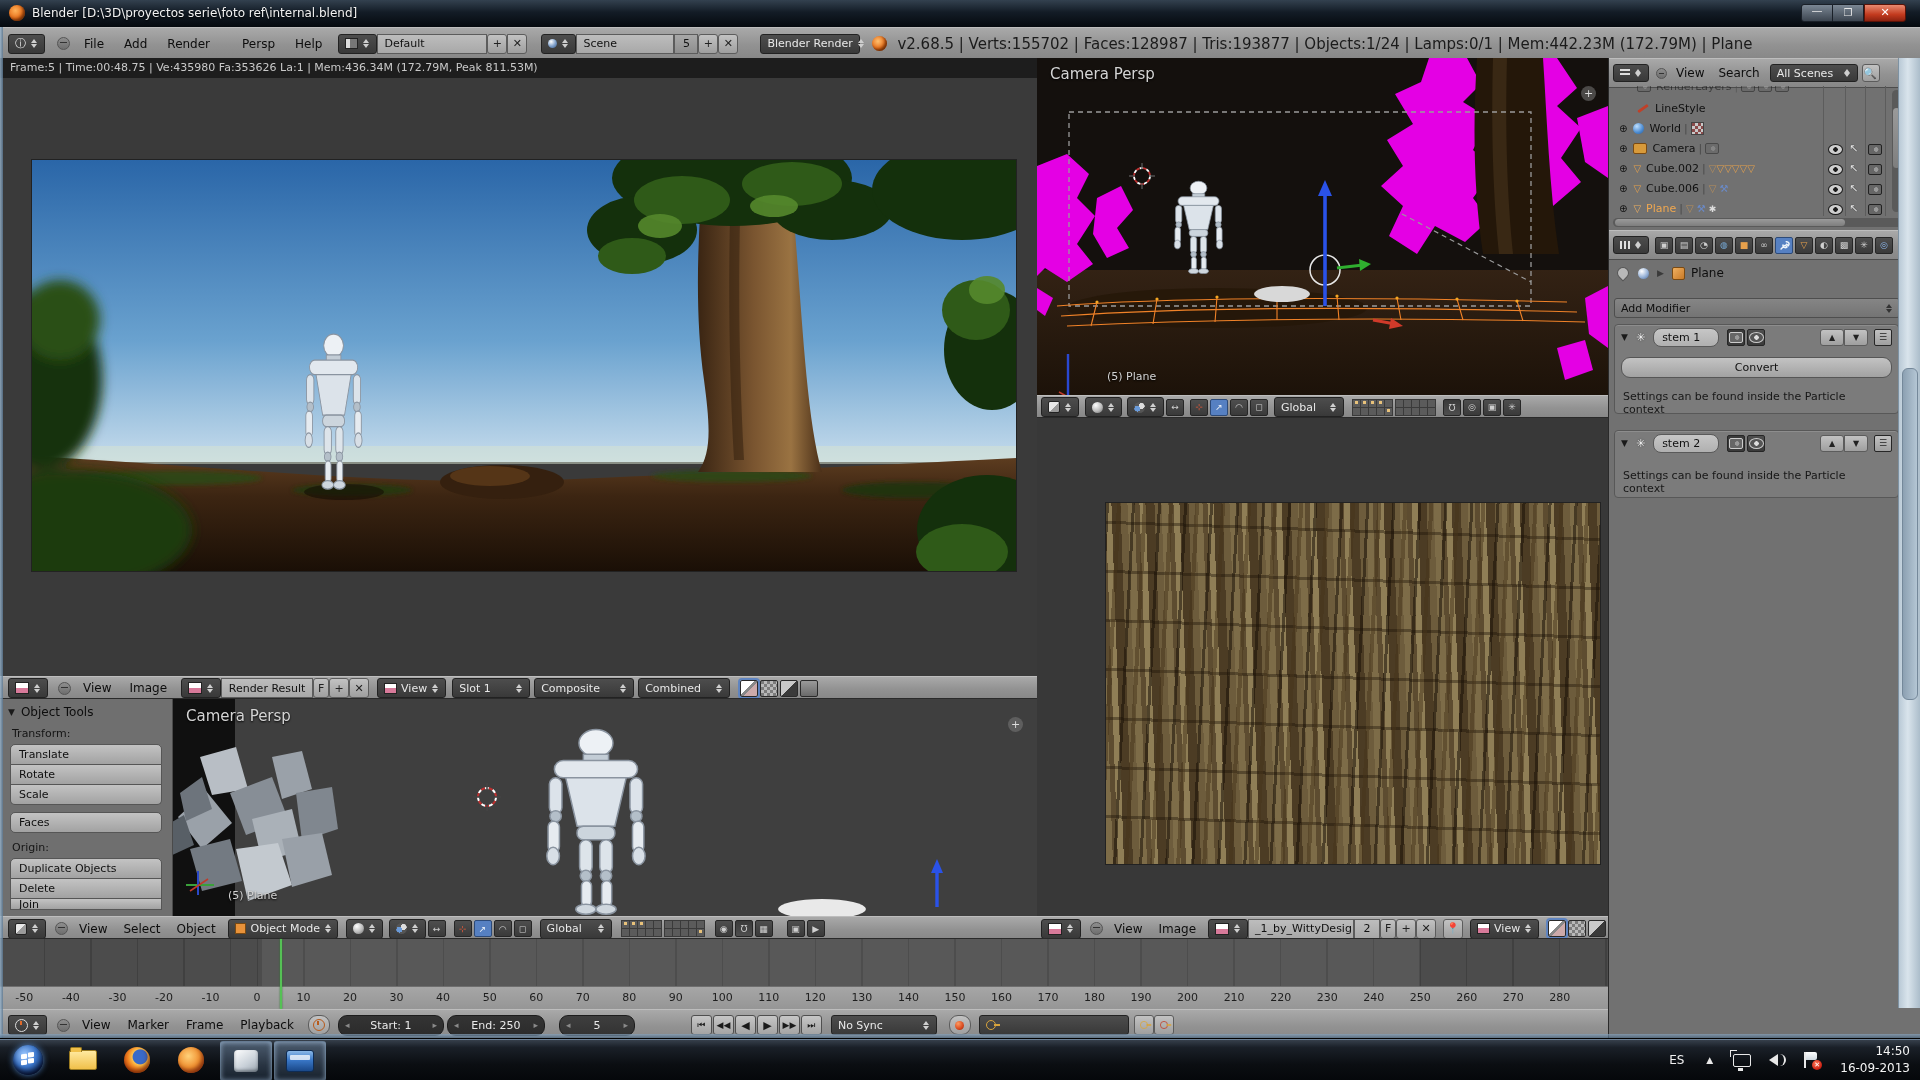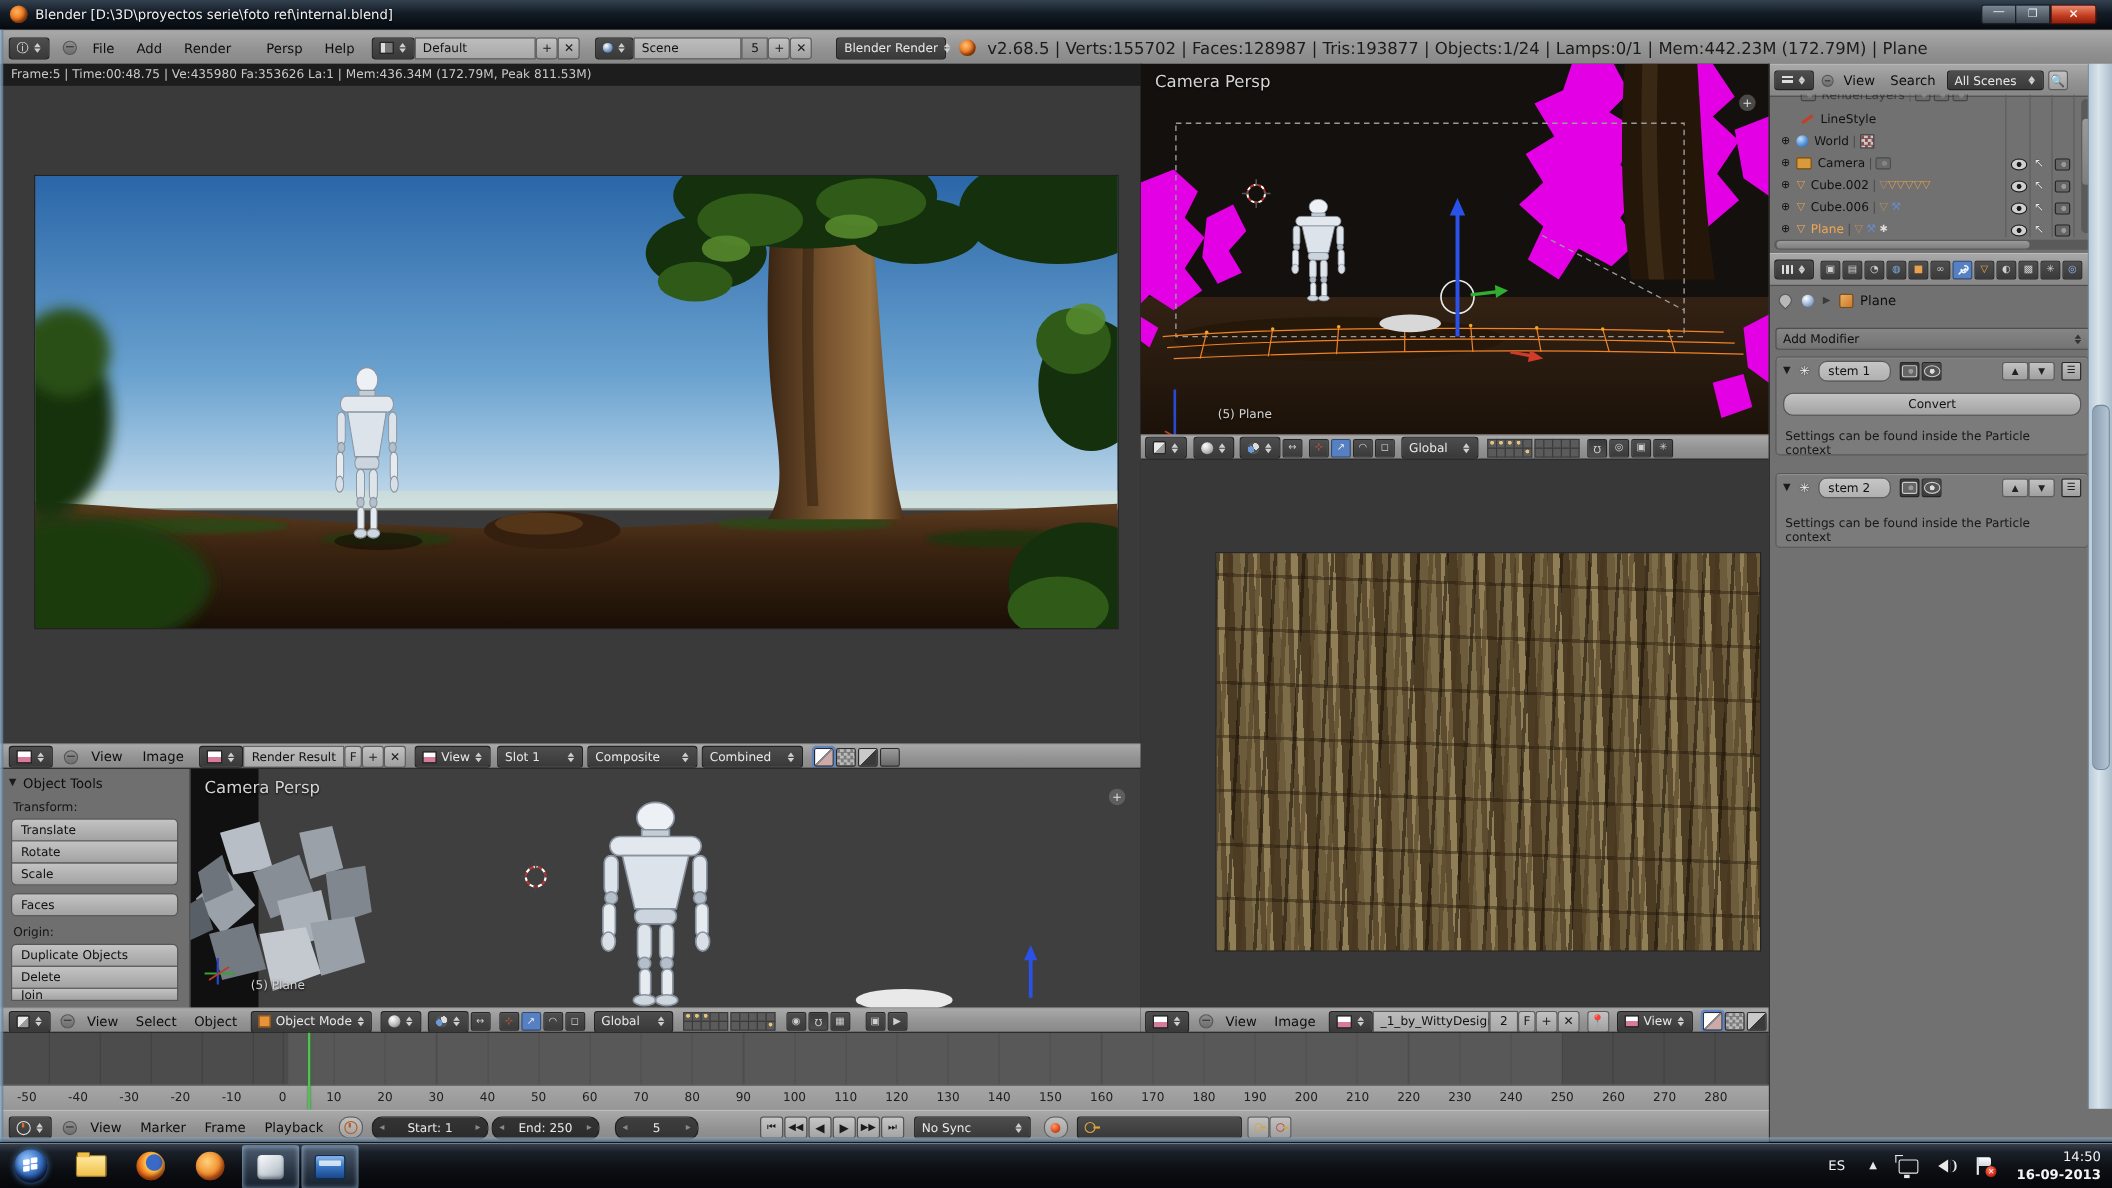--- a/index.html
+++ b/index.html
@@ -916,19 +916,19 @@
         <i style="width:0;height:0;border-top:6px solid transparent;border-bottom:6px solid transparent;border-right:9px solid #e8e8e8;"></i>
         <i style="width:4px;height:12px;border-right:2px solid #e8e8e8;border-radius:0 6px 6px 0;margin-left:2px;"></i>
       </span>
     <span style="position:relative;margin-right:22px;display:inline-block;width:14px;height:16px;">
         <i style="position:absolute;left:0;top:0;width:2px;height:16px;background:#e8e8e8;"></i>
         <i style="position:absolute;left:2px;top:0;width:11px;height:8px;background:linear-gradient(#fff,#cfd8e0);border-radius:0 2px 2px 0;"></i>
         <i style="position:absolute;right:-4px;bottom:-2px;width:10px;height:10px;border-radius:50%;background:radial-gradient(circle at 40% 35%,#ff7a5a,#c81e10 70%);color:#fff;font-size:7px;font-style:normal;text-align:center;line-height:10px;">✕</i>
       </span>
     <div style="text-align:right;line-height:1.45;">
       <div style="color:#f4f4f4;font-size:12px;">14:50</div>
-      <div style="color:#f4f4f4;font-size:12px;font-weight:bold;">16-09-2013</div>
+      <div style="color:#f4f4f4;font-size:12px;">16-09-2013</div>
     </div>
   </div>
 </div>
 
 <div class="abs" style="left:0;top:27px;width:3px;height:1011px;background:linear-gradient(90deg,#9cb8d0,#5a7690);opacity:.8;"></div>
 <div class="abs" style="left:0;top:1034px;width:1920px;height:4px;background:linear-gradient(#8aa6c0,#4a6680);opacity:.7;"></div>
 
 </body></html>

